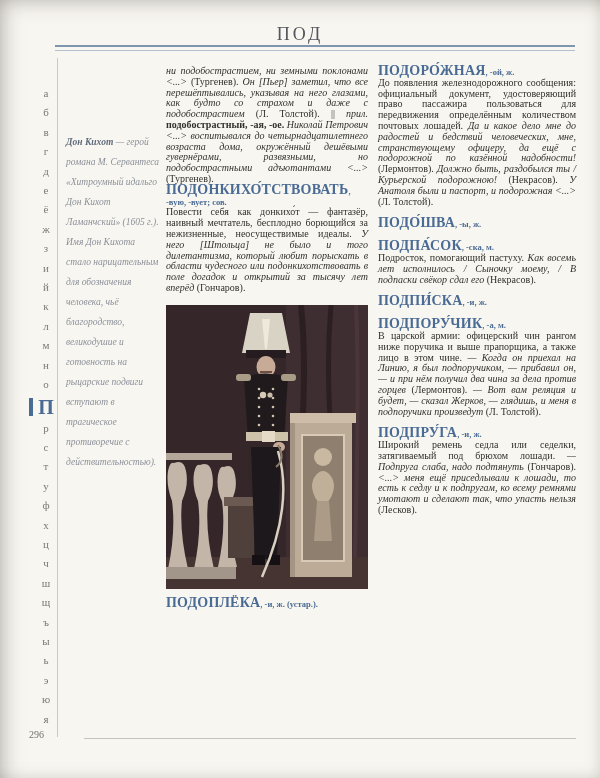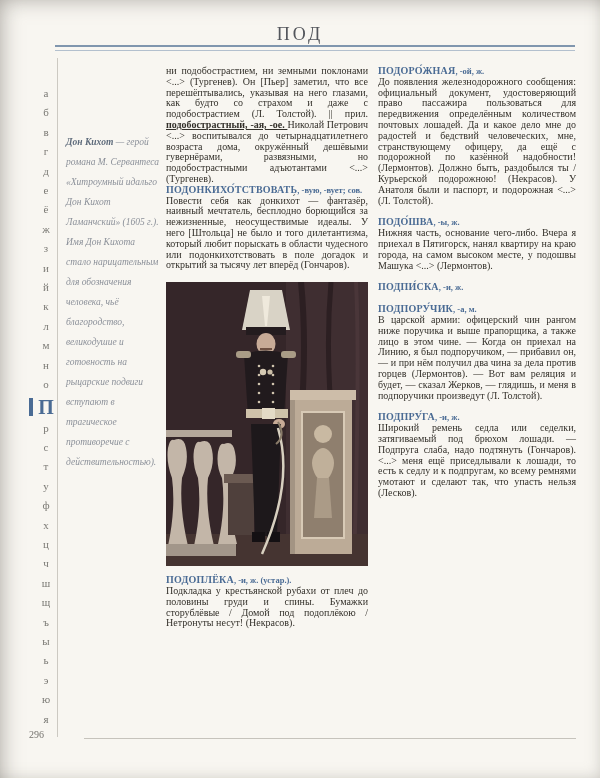--- a/index.html
+++ b/index.html
@@ -26,27 +26,27 @@
   .margin-note b{color:#5f6c7c;}
   
   .photo-caption{position:absolute;left:66px;top:591px;width:100px;font-family:"Liberation Sans",sans-serif;
     font-size:8.5px;line-height:10.5px;color:#77787a;}
   .photo-caption .cap-title{font-weight:bold;color:#5b5c5f;}
   
   .col{position:absolute;top:66px;font-size:10px;line-height:10.8px;color:#33302a;}
   .col1{left:166px;width:202px;}
   .col2{left:378px;width:198px;}
   .entry{margin-bottom:11px;}
-  .headword{font-weight:bold;color:#4a6b94;font-size:10px;letter-spacing:.2px;}
+  .headword{font-weight:bold;color:#4a6b94;font-size:14px;letter-spacing:.2px;}
   .grammar{font-weight:bold;color:#4a6b94;font-size:8.5px;}
   .entry-body{margin:0;text-align:justify;}
   p.entry-body{margin:0;}
   .seg-r{font-style:normal;}
-  .seg-i{}
-  .seg-b{font-weight:bold;text-decoration:underline;}
+  .seg-i{font-style:italic;}
+  .seg-b{font-weight:bold;}
   .continuation{margin-bottom:13px;}
   .photo-fig{margin:7px 0 9px 0;width:202px;height:284px;}
   .photo-fig svg{display:block;}
 </style>
 </head>
 <body>
 
 <div class="page">
   <div class="paper"></div>
 
@@ -199,36 +199,38 @@
         <rect x="86" y="250" width="13" height="10" fill="#141013"></rect>
         <rect x="101" y="250" width="13" height="10" fill="#141013"></rect>
         <path d="M112 146 Q128 200 96 272" stroke="#d8d0c0" stroke-width="2.5" fill="none"></path>
         <path d="M112 140 q8 14 -2 22" stroke="#8a7c6a" stroke-width="2" fill="none"></path>
       </svg>
     </div>
 
     <div>
   <div class="entry">
     <span class="headword">ПОДОПЛЁКА</span><span class="grammar">, -и, ж. (устар.).</span>
-    <p class="entry-body"><span class="seg-r">Подкладка у крестьянской рубахи от плеч до половины груди и спины. </span><span class="seg-i">Бумажки сторублёвые / Домой под подоплёкою / Нетронуты несут! </span><span class="seg-r">(Некрасов).</span></p>
   </div>
 </div>
   </div>
 
   <div class="col col2">
   <div class="entry">
     <span class="headword">ПОДОРО́ЖНАЯ</span><span class="grammar">, -ой, ж.</span>
     <p class="entry-body"><span class="seg-r">До появления железнодорожного сообщения: официальный документ, удостоверяющий право пассажира пользоваться для передвижения определённым количеством почтовых лошадей. </span><span class="seg-i">Да и какое дело мне до радостей и бедствий человеческих, мне, странствующему офицеру, да ещё с подорожной по казённой надобности! </span><span class="seg-r">(Лермонтов). </span><span class="seg-i">Должно быть, раздобылся ты / Курьерской подорожною! </span><span class="seg-r">(Некрасов). </span><span class="seg-i">У Анатоля были и паспорт, и подорожная &lt;...&gt; </span><span class="seg-r">(Л. Толстой).</span></p>
   </div>
 
   <div class="entry">
     <span class="headword">ПОДО́ШВА</span><span class="grammar">, -ы, ж.</span>
-    <p class="entry-body"><span class="seg-r">Нижняя часть, основание чего-либо. </span><span class="seg-i">Вчера я приехал в Пятигорск, нанял квартиру на краю города, на самом высоком месте, у подошвы Машука &lt;...&gt; </span><span class="seg-r">(Лермонтов).</span></p>
-  </div>
-
+  </div>
+
+  <div class="entry">
+    <span class="headword">ПОДПА́СОК</span><span class="grammar">, -ска, м.</span>
+    <p class="entry-body"><span class="seg-r">Подросток, помогающий пастуху. </span><span class="seg-i">Как восемь лет исполнилось / Сыночку моему, / В подпаски свёкор сдал его </span><span class="seg-r">(Некрасов).</span></p>
+  </div>
 
   <div class="entry">
     <span class="headword">ПОДПИ́СКА</span><span class="grammar">, -и, ж.</span>
   </div>
 
   <div class="entry">
     <span class="headword">ПОДПОРУ́ЧИК</span><span class="grammar">, -а, м.</span>
     <p class="entry-body"><span class="seg-r">В царской армии: офицерский чин рангом ниже поручика и выше прапорщика, а также лицо в этом чине. </span><span class="seg-i">— Когда он приехал на Линию, я был подпоручиком, — прибавил он, — и при нём получил два чина за дела против горцев </span><span class="seg-r">(Лермонтов). </span><span class="seg-i">— Вот вам реляция и будет, — сказал Жерков, — глядишь, и меня в подпоручики произведут </span><span class="seg-r">(Л. Толстой).</span></p>
   </div>
 

